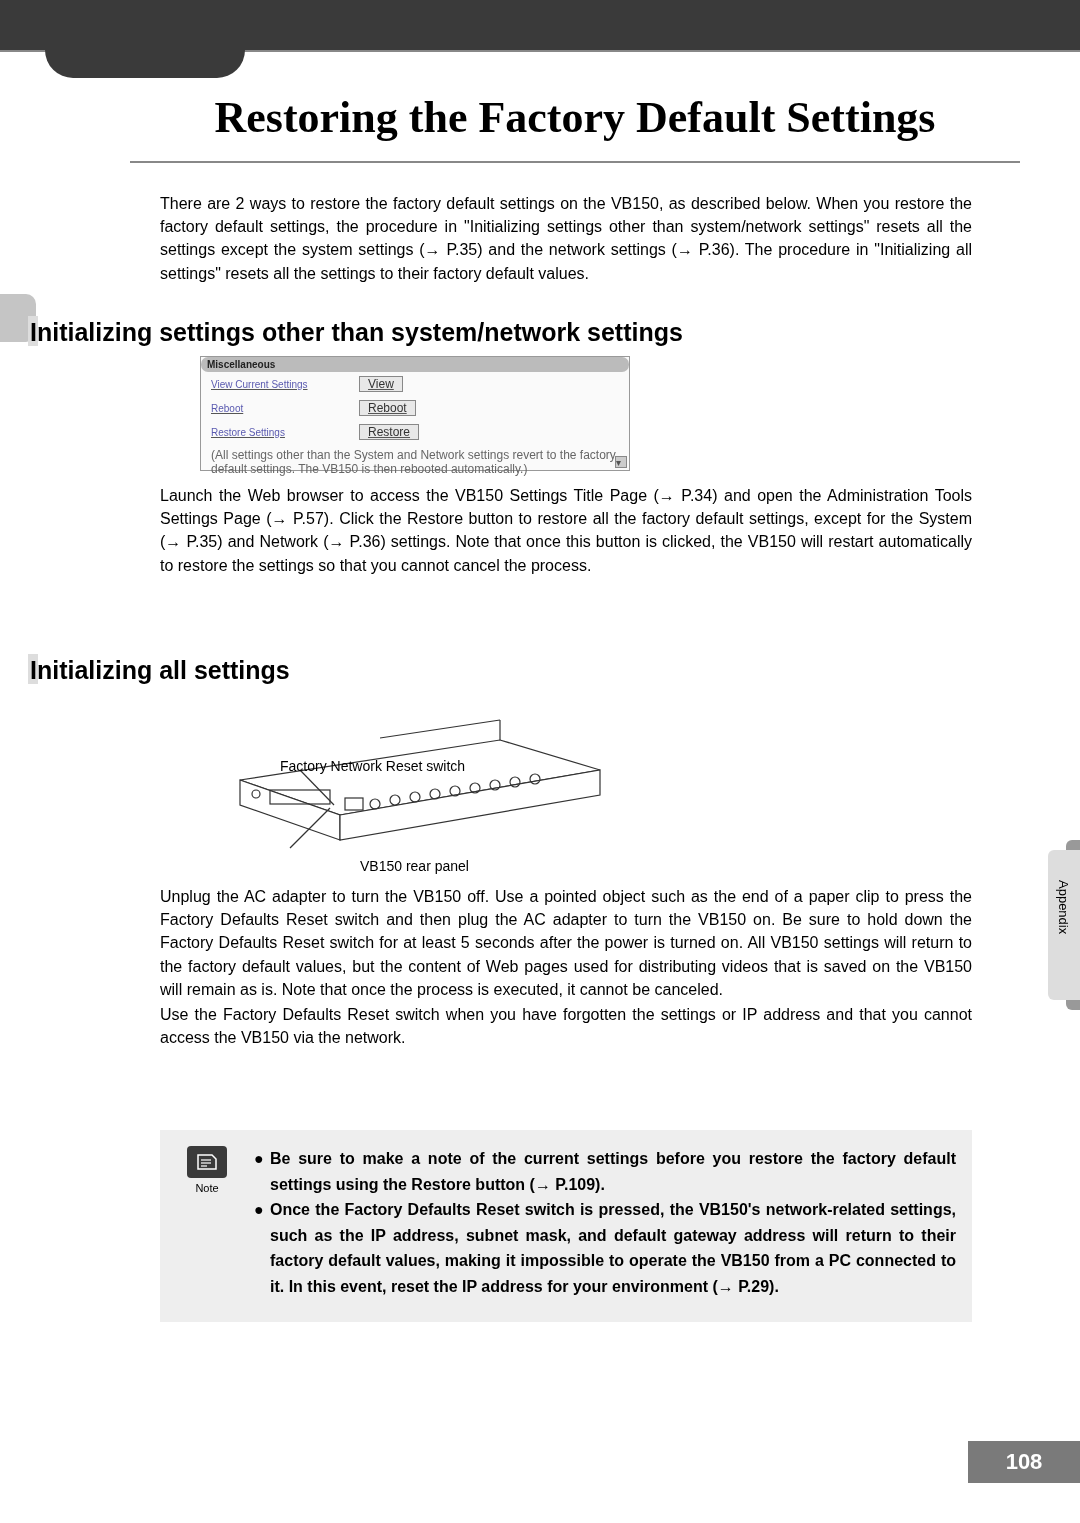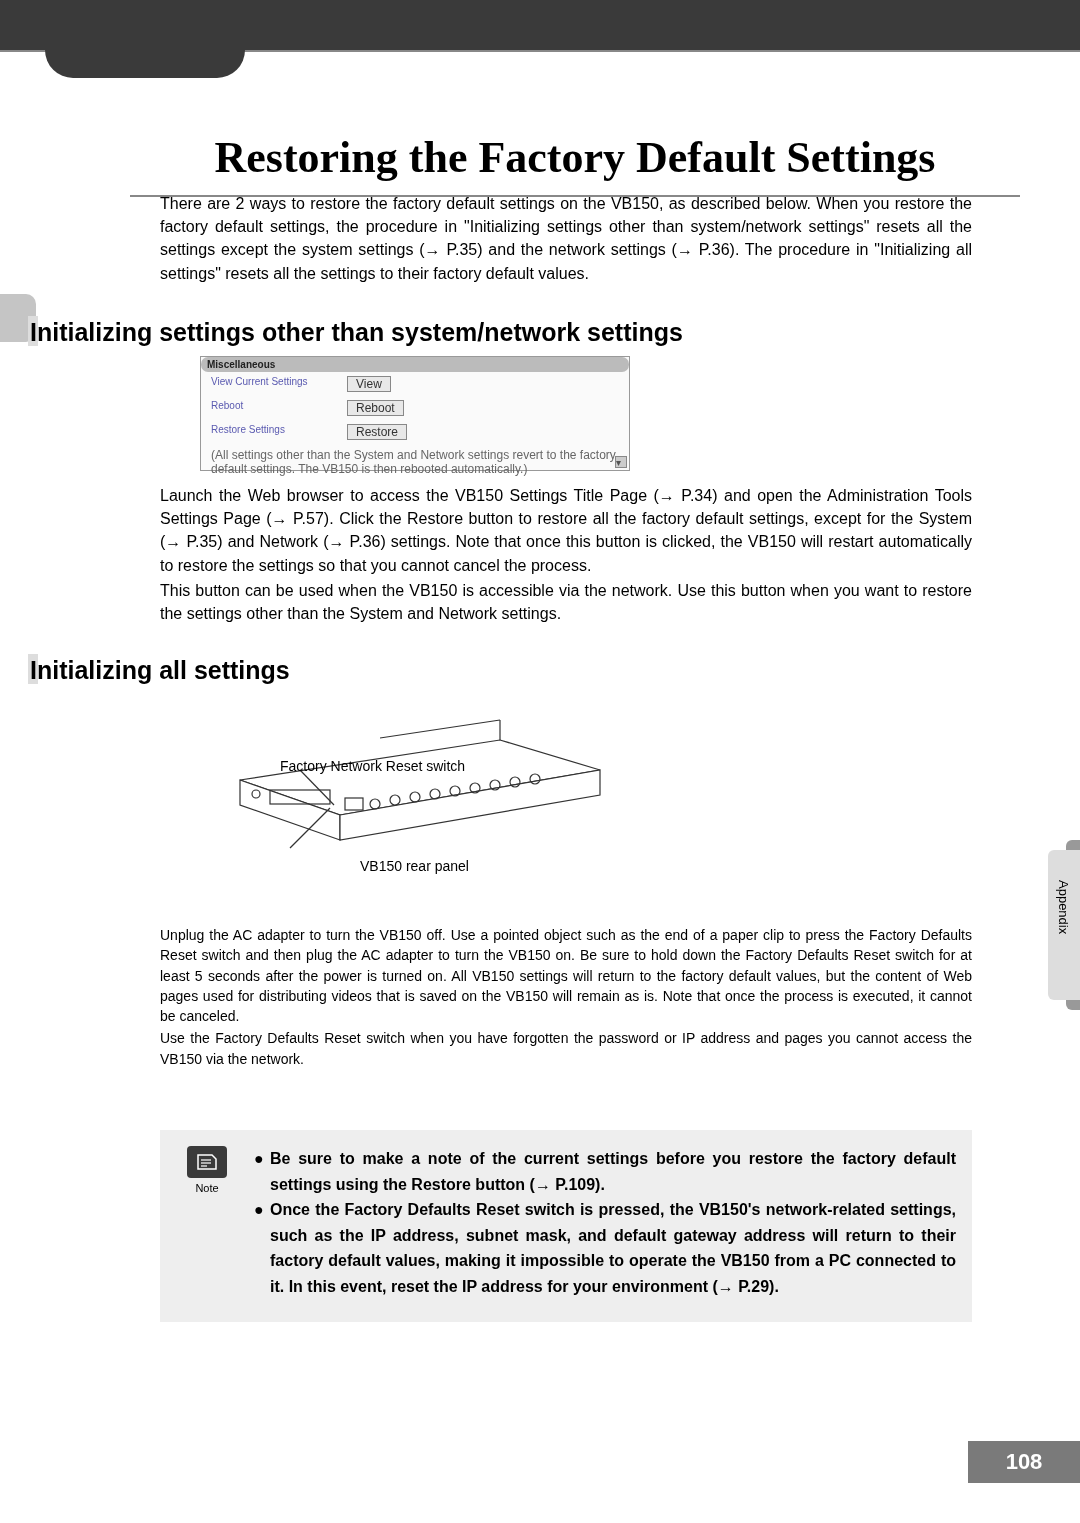--- a/index.html
+++ b/index.html
@@ -47,22 +47,21 @@
   .page-title {
     position: absolute;
     top: 92px;
     left: 130px;
     right: 60px;
     font-family: "Times New Roman", Times, serif;
     font-weight: bold;
     font-size: 44px;
     text-align: center;
     border-bottom: 2px solid #888;
-    padding-bottom: 12px;
-    margin-top: 40px;
+    padding-bottom: 18px;
   }
   .intro-text {
     position: absolute;
     top: 192px;
     left: 160px;
     right: 108px;
     font-size: 16px;
     line-height: 1.45;
     text-align: justify;
   }
@@ -98,22 +97,24 @@
   .screenshot-header {
     background: #bbb;
     color: #222;
     padding: 2px 6px;
     font-size: 10px;
     font-weight: bold;
     border-radius: 7px;
   }
   .screenshot-row {
     display: flex;
+    align-items: center;
     padding: 4px 10px;
-    gap: 36px;
+    gap: 48px;
+    text-decoration: underline;
   }
   .screenshot-label { width: 100px; color: #5a5ab0; }
   .screenshot-btn {
     display: inline-block;
     border: 1px solid #888;
     background: #e8e8e8;
     padding: 0 8px;
     font-size: 12px;
     color: #333;
   }
@@ -158,24 +159,23 @@
     position: absolute;
     top: 858px;
     left: 360px;
     font-size: 14px;
   }
   .para2 {
     position: absolute;
     top: 885px;
     left: 160px;
     right: 108px;
-    font-size: 14px;
+    font-size: 16px;
     line-height: 1.45;
     text-align: justify;
-    margin-top: 40px;
   }
   .note-box {
     position: absolute;
     top: 1130px;
     left: 160px;
     right: 108px;
     background: #eeeeee;
     padding: 16px 16px 22px 16px;
     min-height: 180px;
   }
@@ -273,21 +273,20 @@
   <div class="screenshot-row">
     <span class="screenshot-label">Restore Settings</span>
     <span class="screenshot-btn">Restore</span>
   </div>
   <div class="screenshot-note">(All settings other than the System and Network settings revert to the factory default settings. The VB150 is then rebooted automatically.)</div>
   <div class="screenshot-scroll">▾</div>
 </div>
 
 <div class="para1">
   <p style="margin-bottom:2px;">Launch the Web browser to access the VB150 Settings Title Page (→ P.34) and open the Administration Tools Settings Page (→ P.57). Click the Restore button to restore all the factory default settings, except for the System (→ P.35) and Network (→ P.36) settings. Note that once this button is clicked, the VB150 will restart automatically to restore the settings so that you cannot cancel the process.</p>
-  <p>This button can be used when the VB150 is accessible via the network. Use this button when you want to restore the settings other than the System and Network settings.</p>
 </div>
 
 <div class="heading-bar hb2"></div>
 <h2 class="section-heading sh2">Initializing all settings</h2>
 
 <div class="diagram-area">
   <svg class="diagram-svg" viewBox="0 0 420 150">
     <g stroke="#333" stroke-width="1.2" fill="none">
       <polygon points="40,80 300,40 400,70 140,115" fill="#fff"></polygon>
       <polygon points="40,80 140,115 140,140 40,105" fill="#fff"></polygon>
@@ -309,21 +308,21 @@
       <line x1="130" y1="108" x2="90" y2="148"></line>
       <line x1="134" y1="105" x2="100" y2="70"></line>
     </g>
   </svg>
 </div>
 <div class="diagram-label">Factory Network Reset switch</div>
 <div class="diagram-caption">VB150 rear panel</div>
 
 <div class="para2">
   <p style="margin-bottom:2px;">Unplug the AC adapter to turn the VB150 off. Use a pointed object such as the end of a paper clip to press the Factory Defaults Reset switch and then plug the AC adapter to turn the VB150 on. Be sure to hold down the Factory Defaults Reset switch for at least 5 seconds after the power is turned on. All VB150 settings will return to the factory default values, but the content of Web pages used for distributing videos that is saved on the VB150 will remain as is. Note that once the process is executed, it cannot be canceled.</p>
-  <p>Use the Factory Defaults Reset switch when you have forgotten the password or IP address and pages you cannot access the VB150 via the network.</p>
+  <p>Use the Factory Defaults Reset switch when you have forgotten the settings or IP address and that you cannot access the VB150 via the network.</p>
 </div>
 
 <div class="note-box">
   <div class="note-icon-block">
     <div class="note-icon">
       <svg width="24" height="20" viewBox="0 0 24 20">
         <path d="M3 3 h14 l4 4 v10 h-18 z" fill="none" stroke="#fff" stroke-width="1.5"></path>
         <line x1="6" y1="8" x2="16" y2="8" stroke="#fff" stroke-width="1.2"></line>
         <line x1="6" y1="11" x2="16" y2="11" stroke="#fff" stroke-width="1.2"></line>
         <line x1="6" y1="14" x2="12" y2="14" stroke="#fff" stroke-width="1.2"></line>

